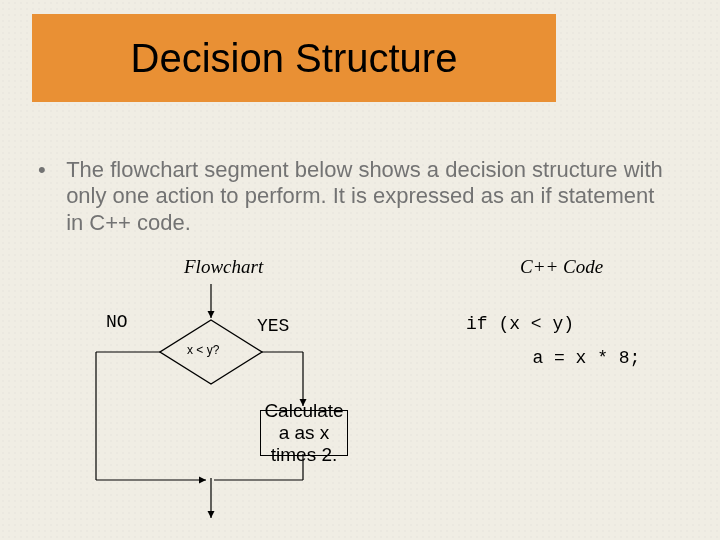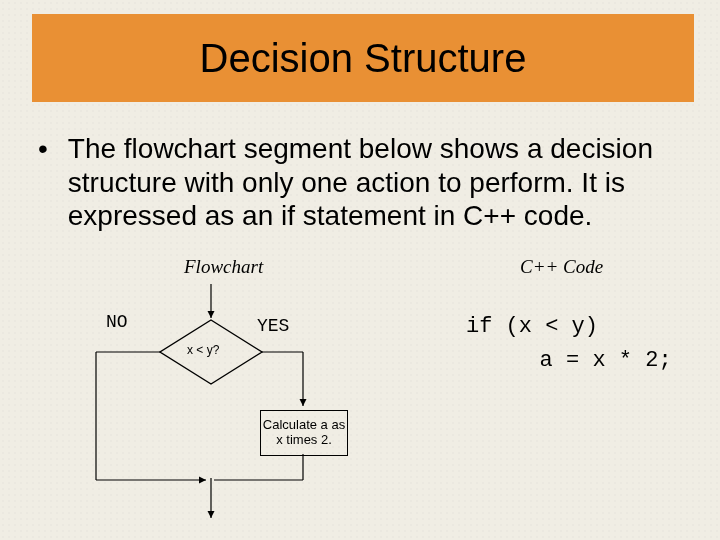--- a/index.html
+++ b/index.html
@@ -13,41 +13,41 @@
   }
   
   body {
     background-image: radial-gradient(rgba(0,0,0,0.02) 1px, transparent 1px);
     background-size: 6px 6px;
   }
   .title-bar {
     position: absolute;
     left: 32px;
     top: 14px;
-    width: 662px;
+    width: 524px;
     height: 88px;
     background: #e99034;
     display: flex;
     align-items: center;
     justify-content: center;
   }
   .title-bar h1 {
     margin: 0;
     font-weight: normal;
     font-size: 40px;
     color: #000;
   }
   .bullet-block {
     position: absolute;
     left: 38px;
-    top: 132px;
+    top: 157px;
     width: 640px;
-    font-size: 28px;
+    font-size: 22px;
     line-height: 1.2;
-    color: #000000;
+    color: #737373;
   }
   .bullet-block .dot {
     display: inline-block;
     width: 22px;
     vertical-align: top;
   }
   .bullet-block .txt {
     display: inline-block;
     width: 600px;
     vertical-align: top;
@@ -68,31 +68,31 @@
     position: absolute;
     font-size: 12px;
     font-family: Arial, sans-serif;
   }
   .calc-box {
     position: absolute;
     width: 86px;
     height: 44px;
     border: 1px solid #000;
     background: rgba(255,255,255,0);
-    font-size: 13px;
+    font-size: 19px;
     line-height: 1.15;
     text-align: center;
     display: flex;
     align-items: center;
     justify-content: center;
   }
   .code {
     position: absolute;
     font-family: "Courier New", Courier, monospace;
-    font-size: 22px;
+    font-size: 18px;
     white-space: pre;
   }
   svg.arrows {
     position: absolute;
     left: 0;
     top: 0;
     width: 720px;
     height: 540px;
     pointer-events: none;
   }
@@ -117,21 +117,21 @@
 
 <div class="flow-label-yes" style="left:257px; top:316px;">YES</div>
 
 <div class="decision-text" style="left:187px; top:343px;">x &lt; y?</div>
 
 <div class="calc-box" style="left:260px; top:410px;">
   <span>Calculate a as x times 2.</span>
 </div>
 
 <div class="code" style="left:466px; top:314px;">if (x &lt; y)</div>
-<div class="code" style="left:500px; top:348px;">   a = x * 2;</div>
+<div class="code" style="left:500px; top:348px;">   a = x * 8;</div>
 
 <svg class="arrows">
   <defs>
     <marker id="ah" markerWidth="8" markerHeight="8" refX="6" refY="3" orient="auto">
       <path d="M0,0 L6,3 L0,6 Z" fill="#000"></path>
     </marker>
   </defs>
 
   <line x1="211" y1="284" x2="211" y2="318" stroke="#000" stroke-width="1.2" marker-end="url(#ah)"></line>
 

